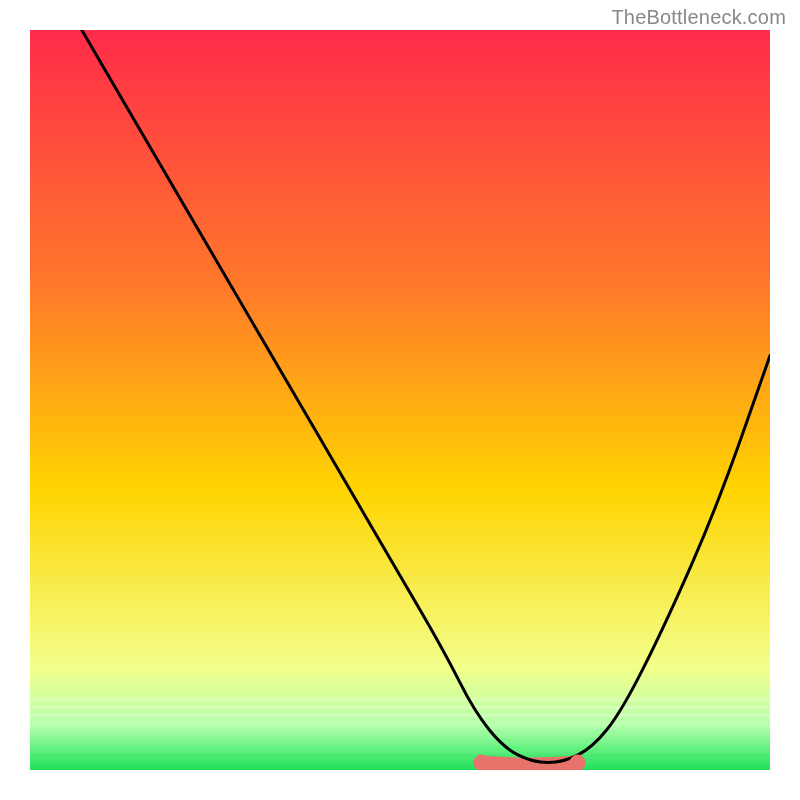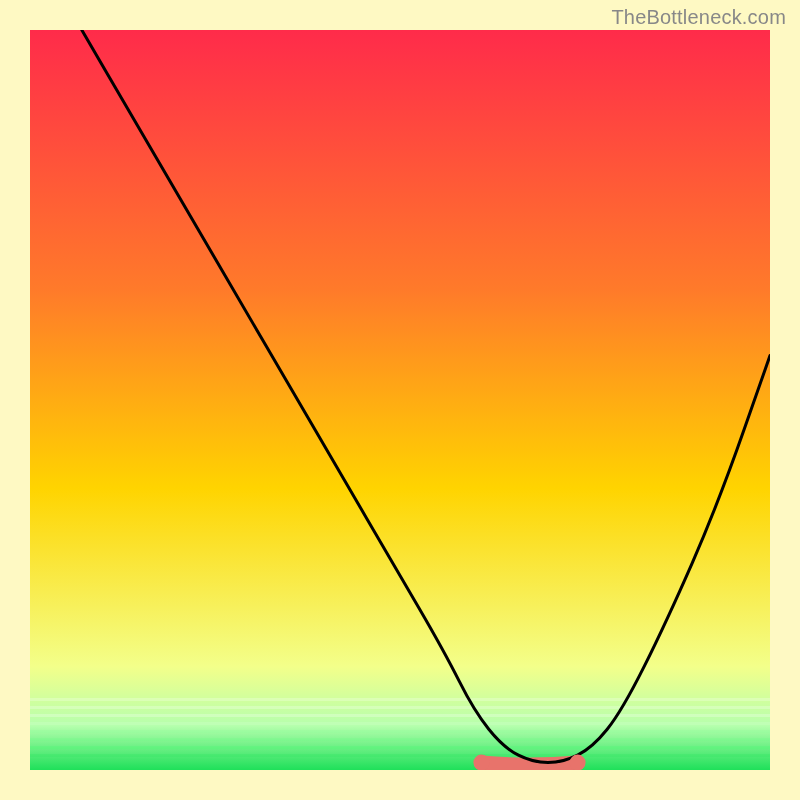--- a/index.html
+++ b/index.html
@@ -8,21 +8,21 @@
     width: 800px;
     height: 800px;
     background: #000;
     overflow: hidden;
     font-family: Arial, Helvetica, sans-serif;
   }
   .frame {
     position: relative;
     width: 800px;
     height: 800px;
-    background: #fef9c3;
+    background: #ffffff;
   }
   .watermark {
     position: absolute;
     top: 6px;
     right: 14px;
     color: #888;
     font-size: 20px;
     font-weight: 500;
     z-index: 5;
     letter-spacing: 0.2px;

